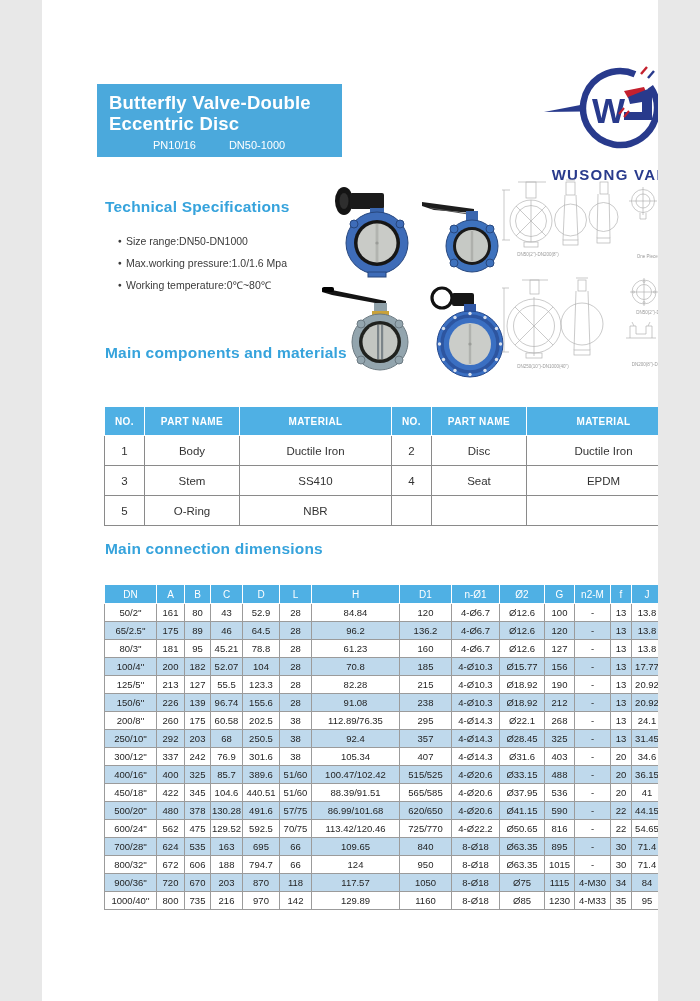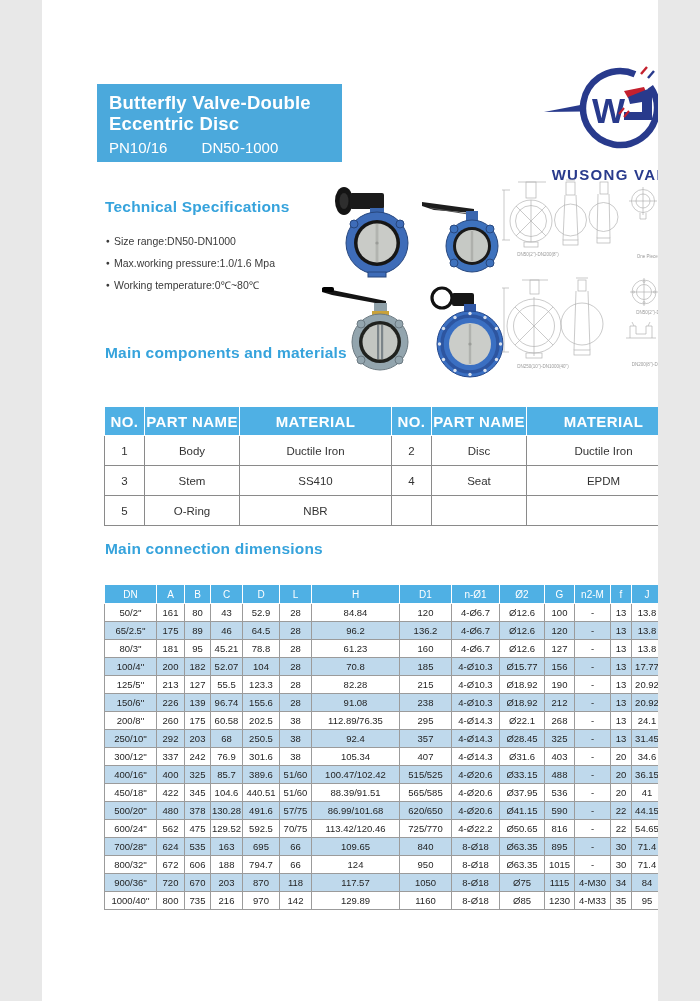--- a/index.html
+++ b/index.html
@@ -3,46 +3,46 @@
 <meta charset="utf-8">
 <style>
   html,body{margin:0;padding:0;background:#e8e8e8;}
   .page{position:relative;width:616px;height:1001px;background:#ffffff;margin:0 auto;
         font-family:"Liberation Sans",sans-serif;overflow:hidden;}
 
   
   .title-block{position:absolute;left:55px;top:84px;width:233px;
                background:var(--title-bg,#4BA9DC);color:#fff;padding:9px 0 6px 12px;}
   .title-line{font-size:18.5px;font-weight:700;line-height:1.12;letter-spacing:.2px;white-space:nowrap;}
-  .title-sub{margin-top:5px;font-size:15px;font-weight:400;}
+  .title-sub{margin-top:5px;font-size:11px;font-weight:400;margin-left:44px;}
   .title-sub .pr{margin-right:30px;}
 
   
   .logo{position:absolute;left:498px;top:62px;width:160px;text-align:center;}
   .brand{margin-top:8px;font-size:15px;font-weight:700;letter-spacing:1.3px;color:var(--navy,#283A8C);}
 
   
   .section-heading{position:absolute;left:63px;color:var(--accent,#36A3DC);
                    font-size:15.5px;font-weight:600;letter-spacing:.2px;}
   .h-tech{top:198px;} .h-comp{top:344px;} .h-dims{top:540px;}
 
   
-  .specs{position:absolute;left:64px;top:230px;font-size:10.5px;color:#3a3a3a;}
+  .specs{position:absolute;left:76px;top:230px;font-size:10.5px;color:#3a3a3a;}
   .spec-item{line-height:22px;white-space:nowrap;}
   .spec-item::before{content:"●";font-size:6.5px;vertical-align:2px;margin-right:4px;color:#3a3a3a;}
 
   
   .figures{position:absolute;left:280px;top:178px;width:412px;height:200px;}
   .figures svg{position:absolute;left:0;top:0;}
   .fig-caption{position:absolute;font-size:4.5px;color:#9a9a9a;text-align:center;white-space:nowrap;}
 
   
   table{border-collapse:collapse;table-layout:fixed;position:absolute;left:62px;}
   .comp-table{top:407px;width:576px;}
-  .comp-table th{background:var(--th-bg,#4FB0E4);color:#fff;font-weight:600;font-size:15px;
+  .comp-table th{background:var(--th-bg,#4FB0E4);color:#fff;font-weight:600;font-size:10px;
                  height:26px;border:1px solid #fff;border-top:none;letter-spacing:.4px;}
   .comp-table td{border:1px solid #8a8a8a;font-size:11.5px;color:#333;text-align:center;height:27px;}
   .dims-table{top:585px;width:576px;}
   .dims-table th{background:var(--th-bg,#4FB0E4);color:#fff;font-weight:400;font-size:10px;
                  height:18px;border:1px solid #fff;border-top:none;padding:0;}
   .dims-table td{border:1px solid #9b9b9b;font-size:9.5px;color:#1f1f1f;text-align:center;
                  height:17px;padding:0;white-space:nowrap;overflow:hidden;}
   .dims-table tbody tr:nth-child(even){background:var(--band,#BFD9EC);}
 </style>
 </head>

